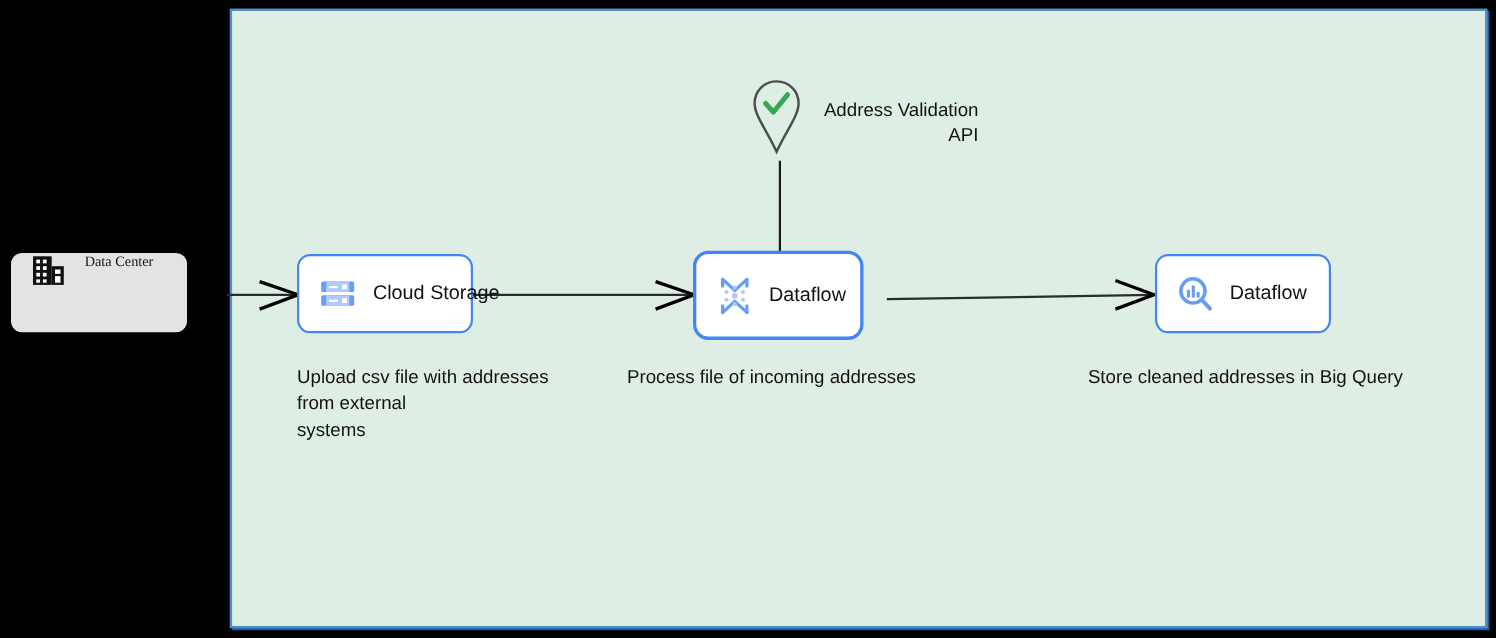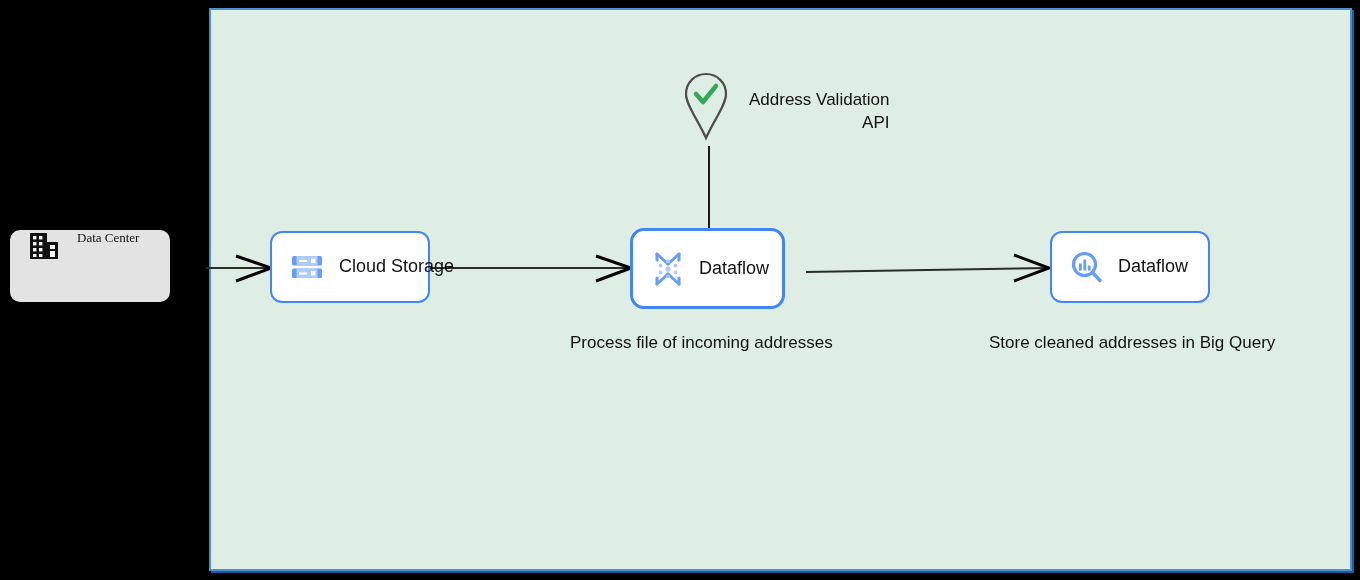--- a/index.html
+++ b/index.html
@@ -256,16 +256,19 @@
           <rect x="9" y="13.5" width="2.8" height="7"></rect>
           <rect x="13.4" y="9.5" width="2.8" height="11"></rect>
           <rect x="17.8" y="15.5" width="2.8" height="5"></rect>
         </g>
         <path d="M22.5 22.5 L30 30.5" stroke="#669df6" stroke-width="3.6" stroke-linecap="round"></path>
       </svg>
     </span>
     <span class="node-label">Dataflow</span>
   </div>
 
+  <div class="caption" id="caption-upload">Upload csv file with addresses
+from external
+systems</div>
   <div class="caption" id="caption-process">Process file of incoming addresses</div>
   <div class="caption" id="caption-store">Store cleaned addresses in Big Query</div>
 
 </div>
 
 </body></html>

